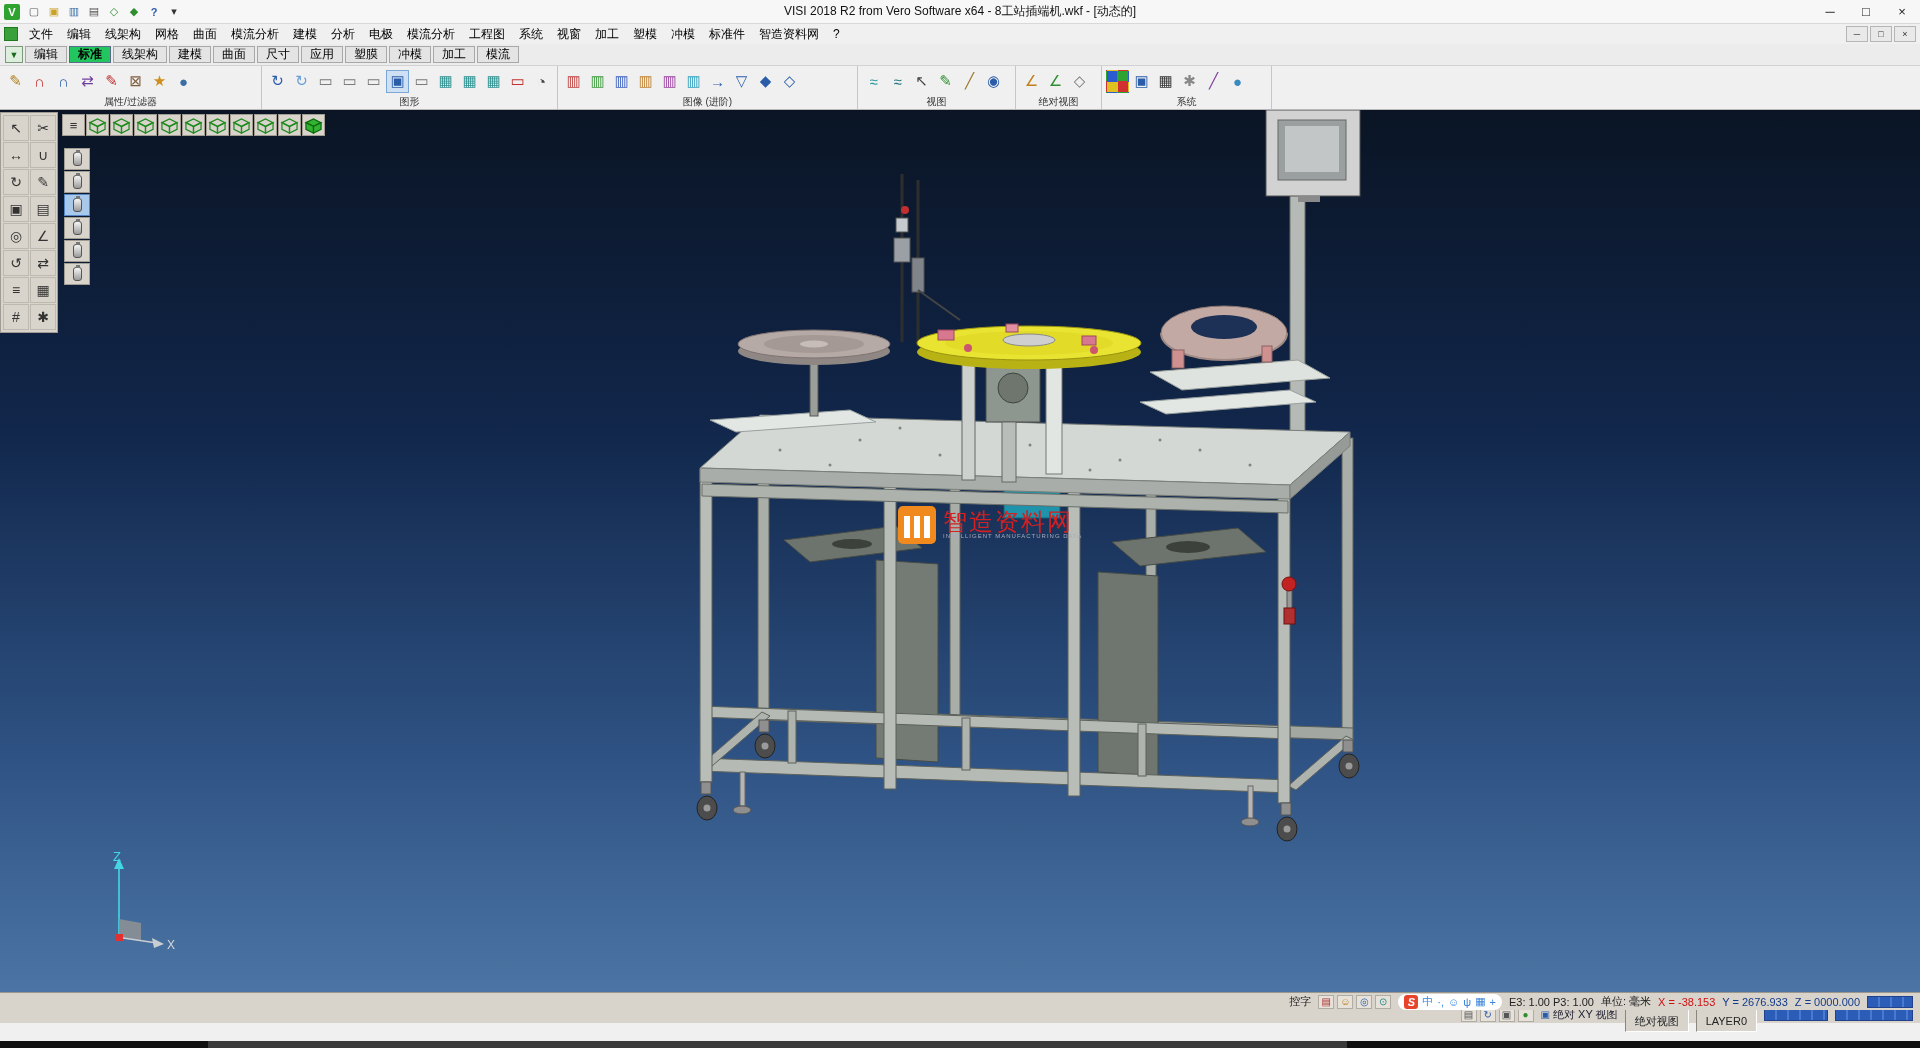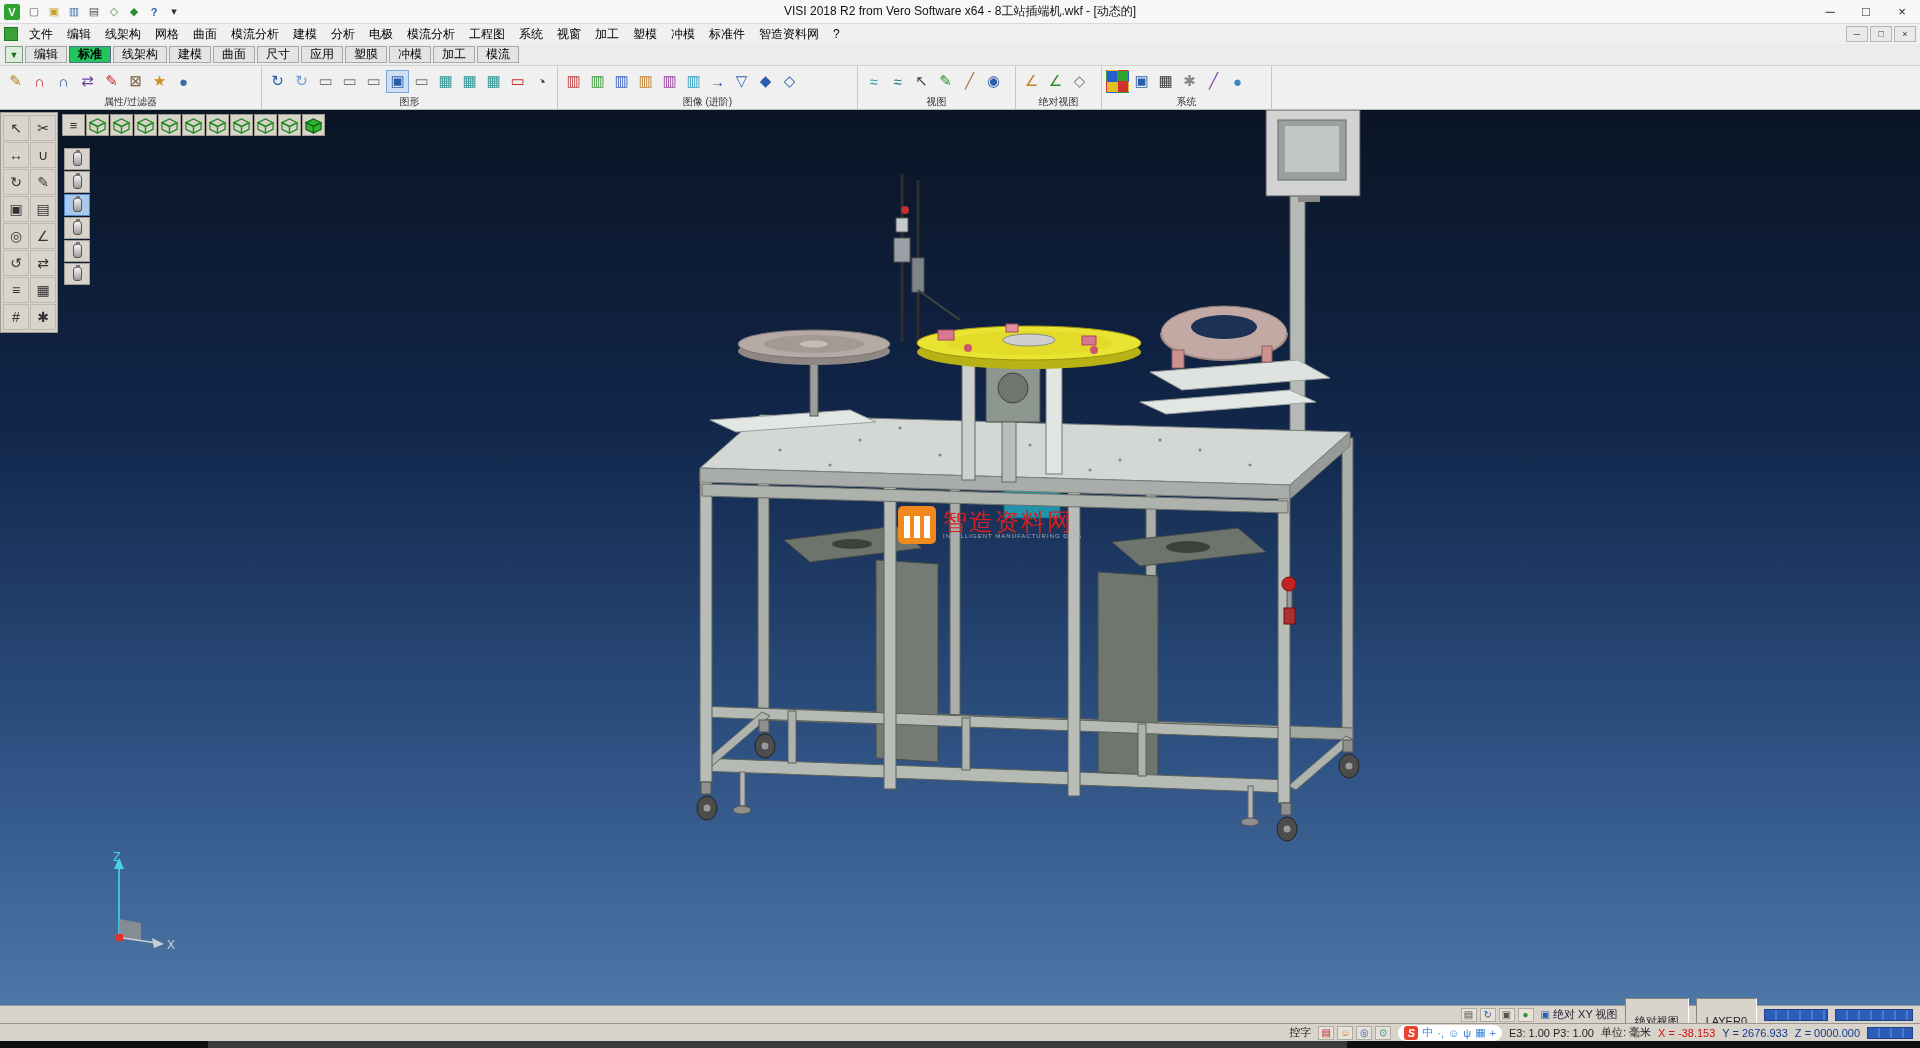--- a/index.html
+++ b/index.html
@@ -86,21 +86,21 @@
   .wm-t1 { color:#d42020; font-size:24px; font-weight:normal; letter-spacing:2px; line-height:22px; }
   .wm-t2 { color:#aab; font-size:6px; letter-spacing:1px; }
 
   
   .axis { position:absolute; left:85px; top:735px; width:110px; height:115px; }
 
   
   .sb { position:absolute; left:0; width:1920px; background:#d8d4cc; border-top:1px solid #9a968e;
     display:flex; align-items:center; justify-content:flex-end; gap:7px; padding-right:7px; font-size:11px; color:#222; }
   .sb1 { top:1005px; height:18px; }
-  .sb2 { top:1023px; height:18px; }
+  .sb2 { top:992px; height:18px; }
   .sb-icons { display:flex; gap:3px; }
   .sbi { width:16px; height:14px; border:1px solid #b0aca4; background:#e6e2da; color:#444;
     font-size:10px; display:flex; align-items:center; justify-content:center; }
   .hint { display:flex; align-items:center; gap:3px; color:#223; }
   .hinticon { color:#2a5caa; font-size:10px; }
   .sunken { border:1px solid; border-color:#8a867e #ffffff #ffffff #8a867e; padding:16px 9px;
     height:15px; line-height:13px; background:#d8d4cc; white-space:nowrap; }
   .bluebar { height:12px; border:1px solid #23408a;
     background:repeating-linear-gradient(90deg,#2a5cb8 0 10px,#4a7ad0 10px 12px); }
   .w64{width:64px} .w78{width:78px} .w46{width:46px}

